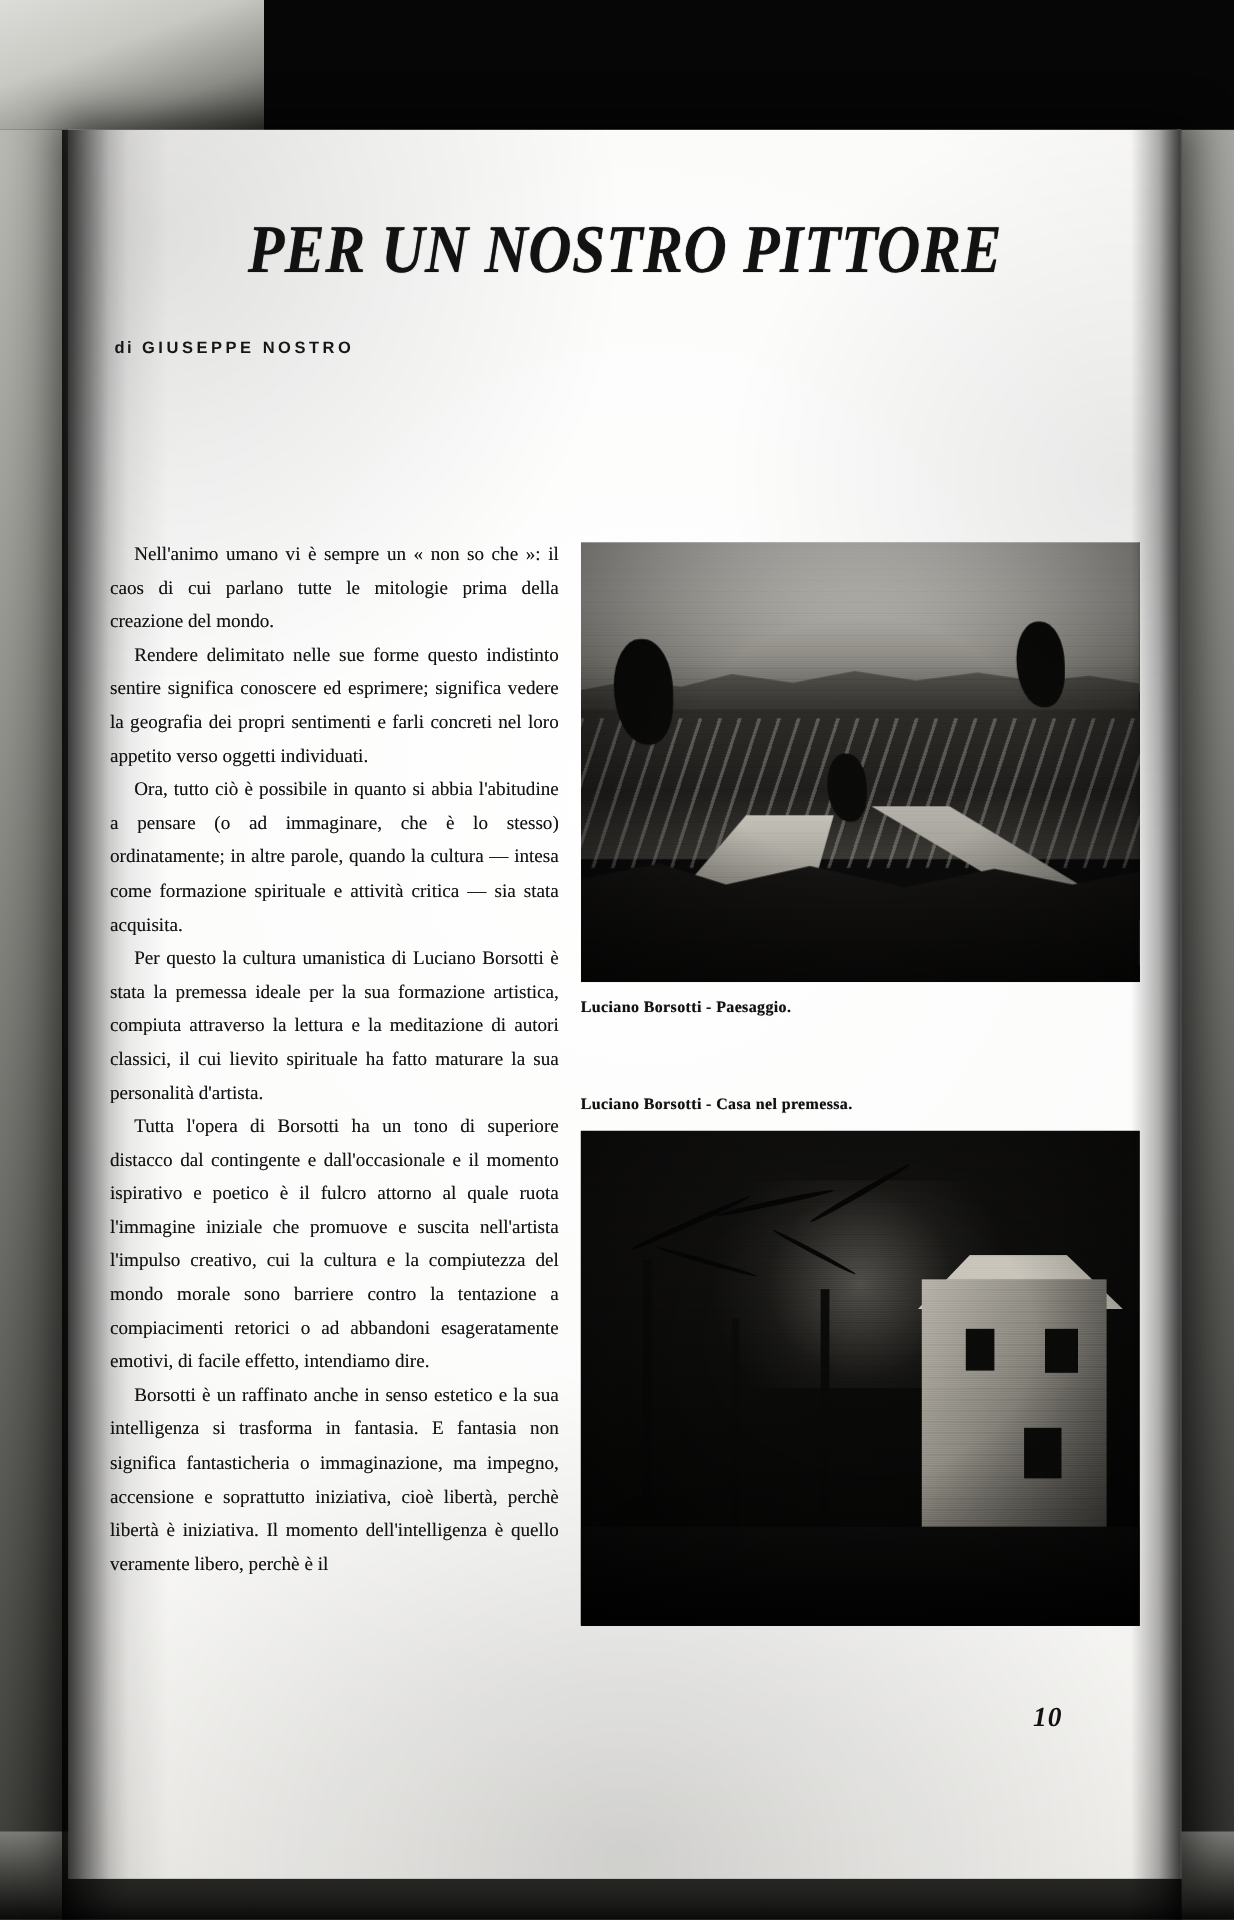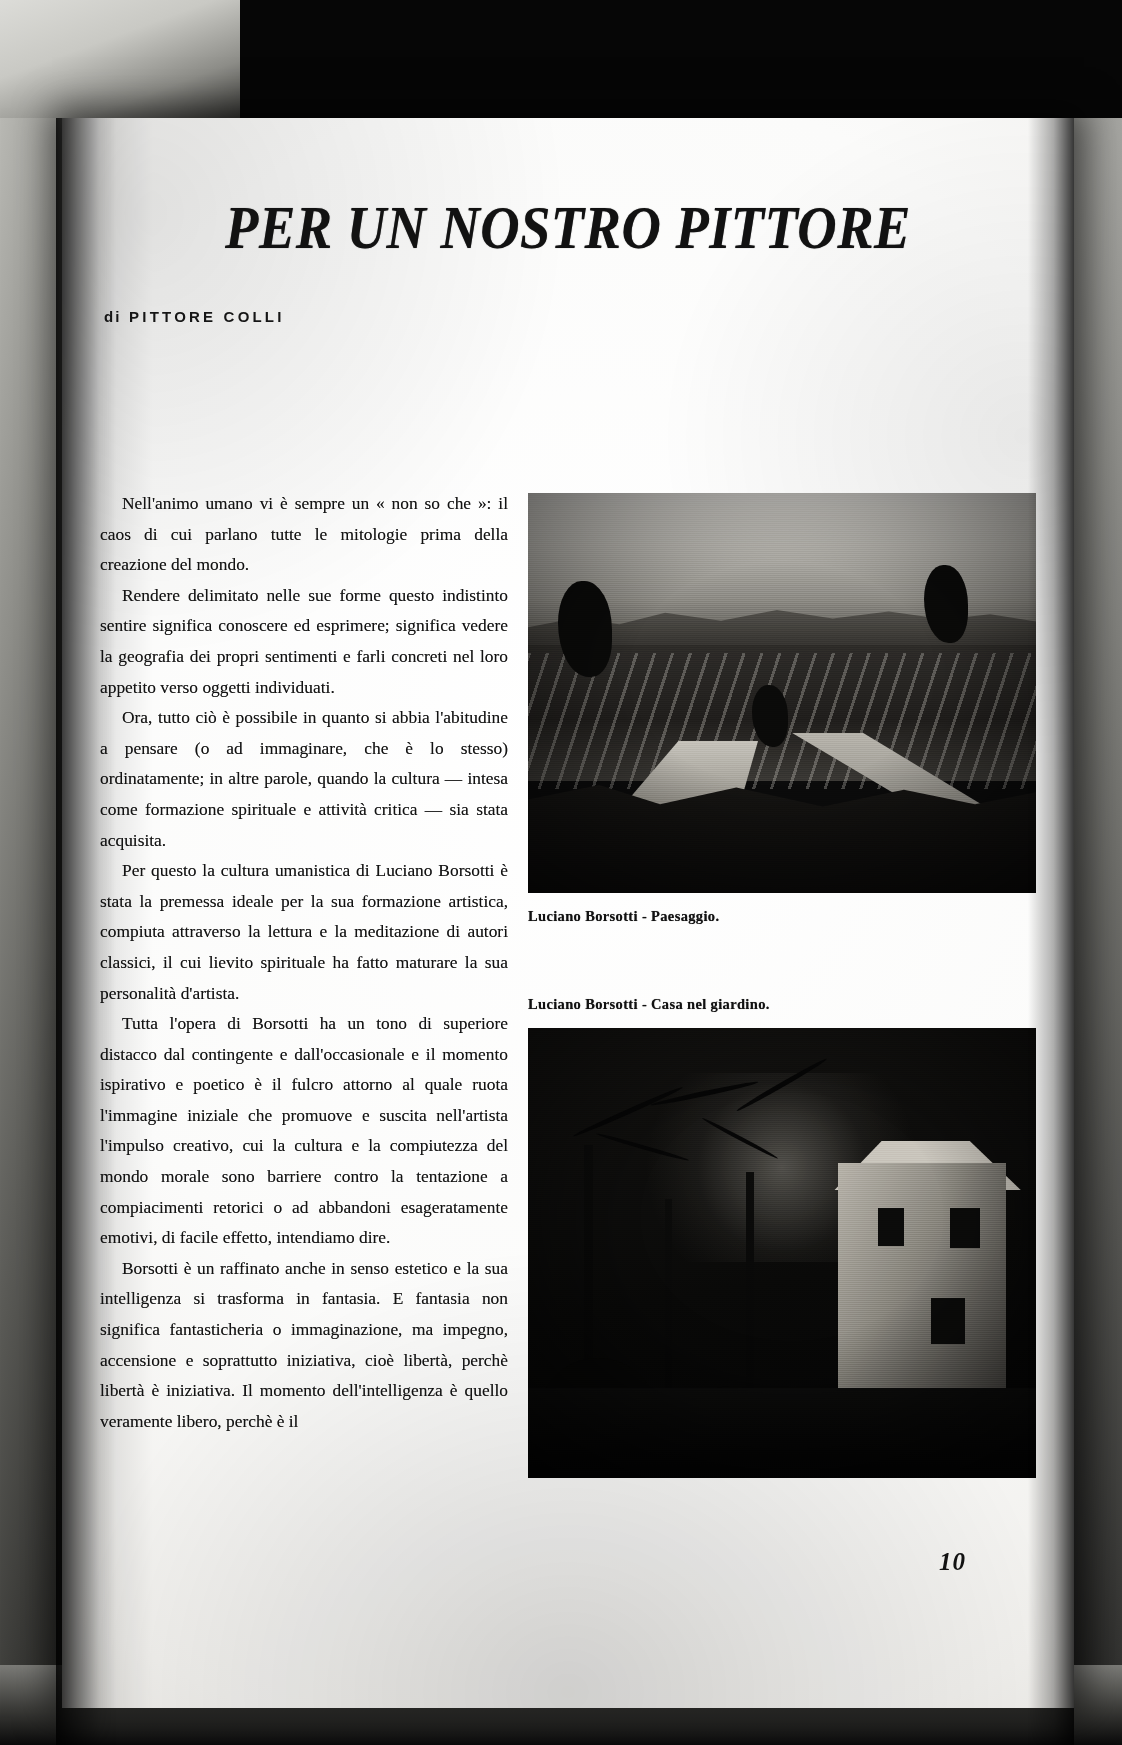--- a/index.html
+++ b/index.html
@@ -183,21 +183,21 @@
   <div class="surround-right"></div>
   <div class="surround-bottom"></div>
 
   <div id="page">
     <div class="content">
 
       <h1 class="title">PER UN NOSTRO PITTORE</h1>
 
       <div class="byline">
         <span class="di">di</span>
-        <span>PITTORE COLLI</span>
+        <span>GIUSEPPE NOSTRO</span>
       </div>
 
       <div class="col">
         <p>Nell'animo umano vi è sempre un « non so che »: il caos di cui parlano tutte le mitologie prima della creazione del mondo.</p>
         <p>Rendere delimitato nelle sue forme questo indistinto sentire significa conoscere ed esprimere; significa vedere la geografia dei propri sentimenti e farli concreti nel loro appetito verso oggetti individuati.</p>
         <p>Ora, tutto ciò è possibile in quanto si abbia l'abitudine a pensare (o ad immaginare, che è lo stesso) ordinatamente; in altre parole, quando la cultura — intesa come formazione spirituale e attività critica — sia stata acquisita.</p>
         <p>Per questo la cultura umanistica di Luciano Borsotti è stata la premessa ideale per la sua formazione artistica, compiuta attraverso la lettura e la meditazione di autori classici, il cui lievito spirituale ha fatto maturare la sua personalità d'artista.</p>
         <p>Tutta l'opera di Borsotti ha un tono di superiore distacco dal contingente e dall'occasionale e il momento ispirativo e poetico è il fulcro attorno al quale ruota l'immagine iniziale che promuove e suscita nell'artista l'impulso creativo, cui la cultura e la compiutezza del mondo morale sono barriere contro la tentazione a compiacimenti retorici o ad abbandoni esageratamente emotivi, di facile effetto, intendiamo dire.</p>
         <p>Borsotti è un raffinato anche in senso estetico e la sua intelligenza si trasforma in fantasia. E fantasia non significa fantasticheria o immaginazione, ma impegno, accensione e soprattutto iniziativa, cioè libertà, perchè libertà è iniziativa. Il momento dell'intelligenza è quello veramente libero, perchè è il</p>
       </div>
@@ -212,21 +212,21 @@
         <div class="p1-fg"></div>
         <div class="p1-tree" style="left:6%;top:22%;width:54px;height:96px;"></div>
         <div class="p1-tree" style="left:78%;top:18%;width:44px;height:78px;"></div>
         <div class="p1-tree" style="left:44%;top:48%;width:36px;height:62px;"></div>
         <div class="p1-grain"></div>
         <div class="p1-vig"></div>
       </div>
 
       <div class="caption cap1">Luciano Borsotti - Paesaggio.</div>
 
-      <div class="caption cap2">Luciano Borsotti - Casa nel giardino.</div>
+      <div class="caption cap2">Luciano Borsotti - Casa nel premessa.</div>
 
       <div class="plate2">
         <div class="p2-bg"></div>
         <div class="p2-glow"></div>
         <div class="p2-roof"></div>
         <div class="p2-house"></div>
         <div class="p2-win" style="right:11%;top:40%;width:30px;height:40px;"></div>
         <div class="p2-win" style="right:26%;top:40%;width:26px;height:38px;"></div>
         <div class="p2-win" style="right:14%;top:60%;width:34px;height:46px;"></div>
 

